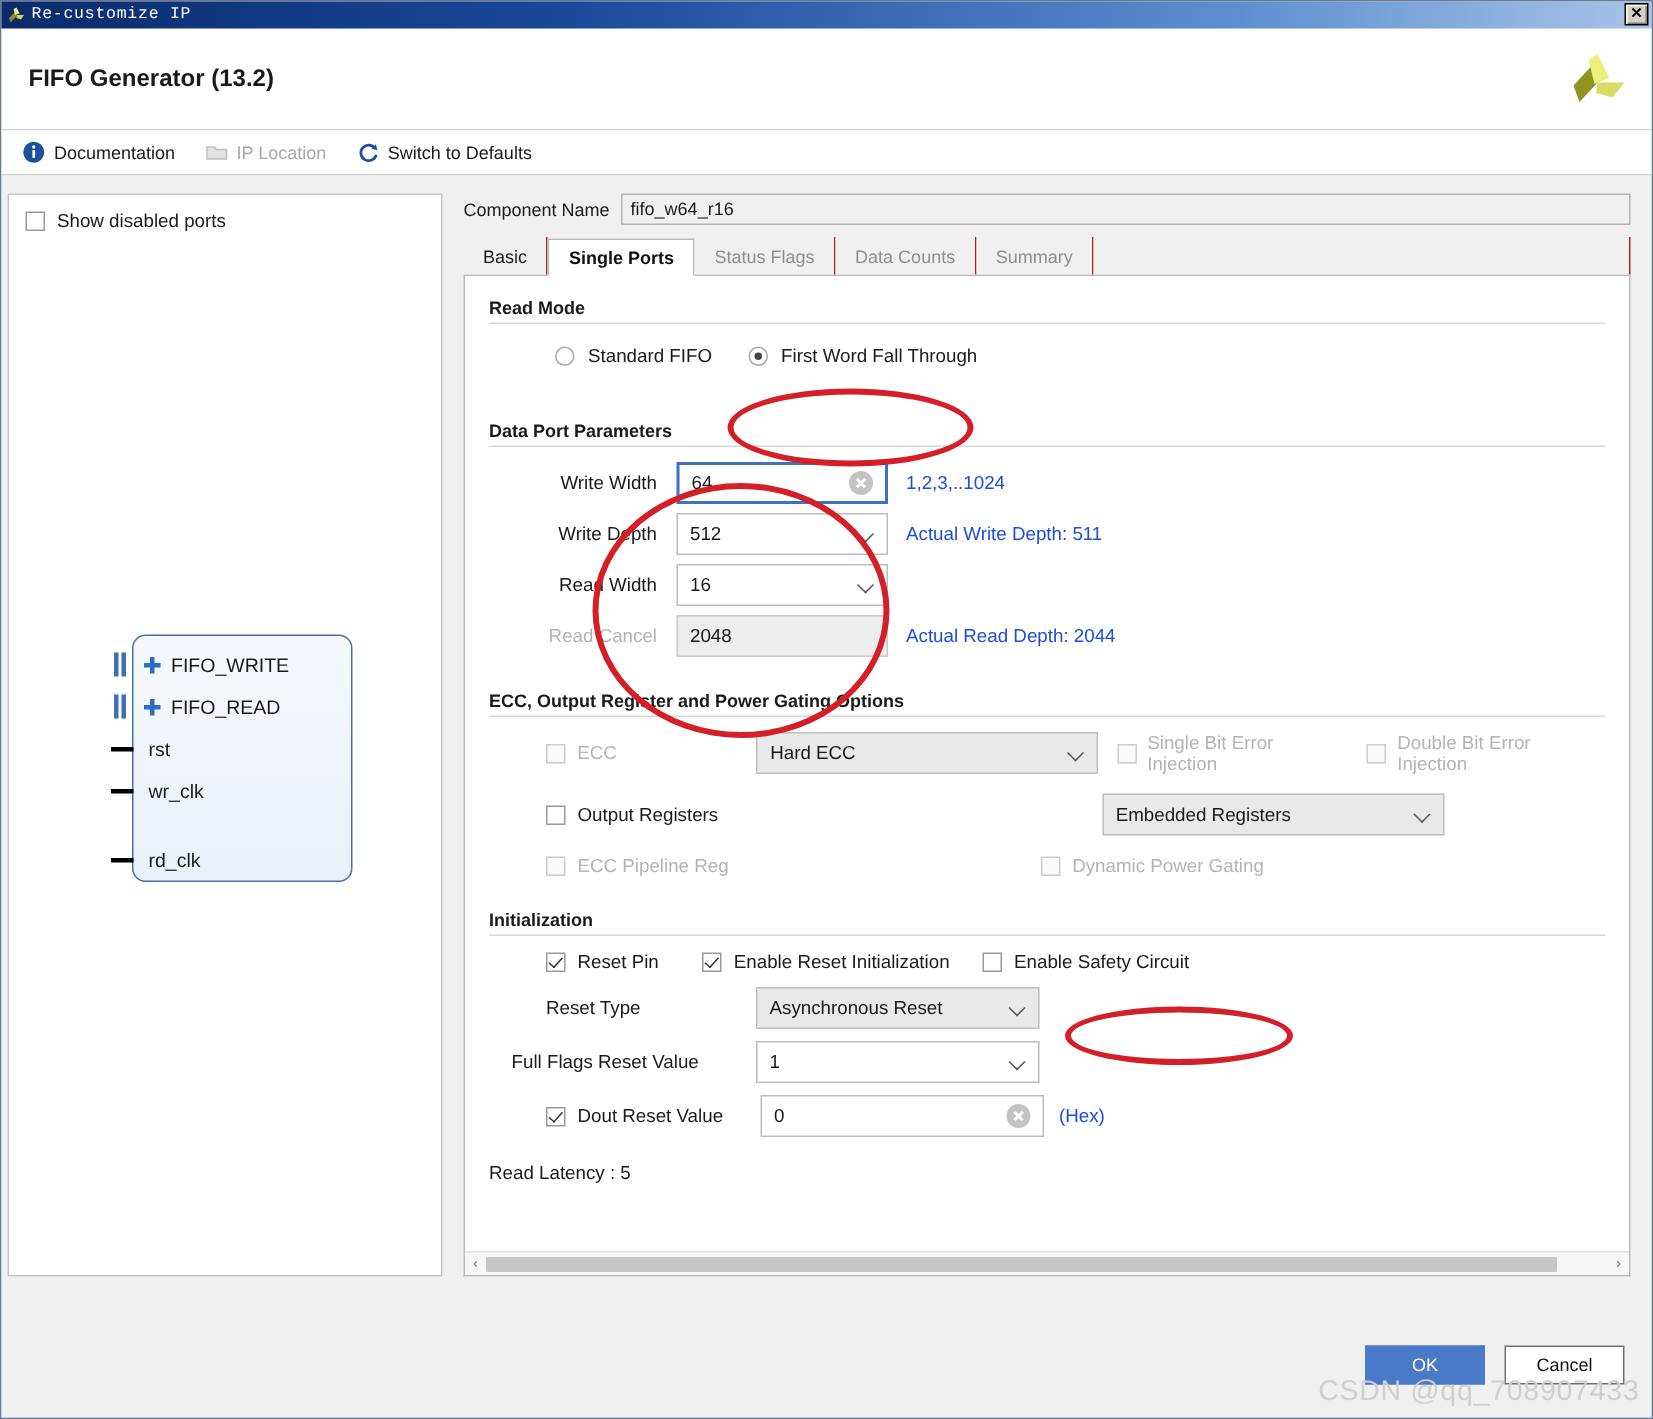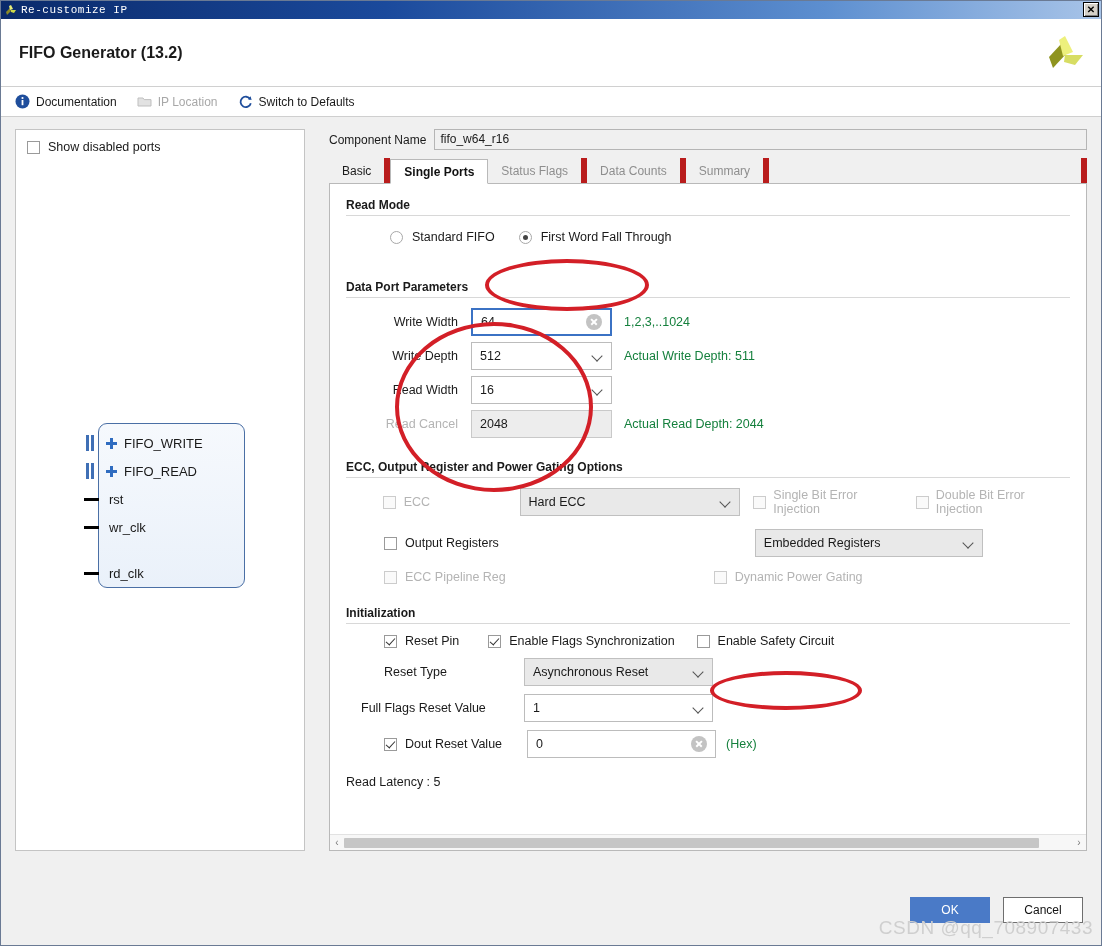--- a/index.html
+++ b/index.html
@@ -103,22 +103,22 @@
     font-size: 12px;
     color: #1a1a1a;
   }
   .tb-item.disabled { color: #a8a8a8; cursor: default; }
   .tb-icon { width: 15px; height: 15px; flex: none; display: block; }
 
   
   .body-area {
     flex: 1;
     display: flex;
-    padding: 12px 14px 0 14px;
-    gap: 24px;
+    padding: 12px 14px 0 4px;
+    gap: 14px;
     background: #f0f0f0;
     min-height: 0;
   }
 
   
   .left-panel {
     width: 290px;
     background: #ffffff;
     border: 1px solid #c4c4c4;
     position: relative;
@@ -240,21 +240,21 @@
     background: #f0f0f0;
     flex: none;
   }
   .tab {
     height: 25px;
     padding: 0 13px;
     display: flex; align-items: center;
     font-size: 12px;
     color: #8e8e8e;
     background: #f0f0f0;
-    border-right: 6px solid #b91c1c;
+    border-right: 1px solid #b91c1c;
     cursor: pointer;
     white-space: nowrap;
   }
   .tab.active {
     background: #ffffff;
     color: #111;
     font-weight: bold;
     border: 1px solid #b9b9b9;
     border-bottom: 1px solid #ffffff;
     margin-bottom: -1px;
@@ -354,21 +354,21 @@
     position: absolute;
     left: 4px; top: 7.2px;
     width: 8px; height: 1.8px;
     background: #ffffff;
   }
   .clear-ico::before { transform: rotate(45deg); }
   .clear-ico::after { transform: rotate(-45deg); }
 
   .lbl { font-size: 12.5px; color: #1a1a1a; }
   .lbl.dis { color: #b4b4b4; }
-  .hint { font-size: 12.5px; color: #15803d; }
+  .hint { font-size: 12.5px; color: #1d4ed8; }
 
   
   .hscroll {
     position: absolute;
     left: 0; right: 0; bottom: 0;
     height: 16px;
     background: #f7f7f7;
     border-top: 1px solid #e2e2e2;
     display: flex;
     align-items: center;
@@ -642,21 +642,21 @@
           </div>
 
           <div class="sect-head" style="margin-top:22px;">Initialization</div>
           <div class="sect-rule"></div>
 
           <div class="row" style="margin-top:9px;">
             <span style="width:38px;"></span>
             <span class="cbox checked"></span>
             <span class="lbl" style="margin-left:8px;">Reset Pin</span>
             <span class="cbox checked" style="margin-left:29px;"></span>
-            <span class="lbl" style="margin-left:8px;">Enable Flags Synchronization</span>
+            <span class="lbl" style="margin-left:8px;">Enable Reset Initialization</span>
             <span class="cbox" style="margin-left:22px;"></span>
             <span class="lbl" style="margin-left:8px;">Enable Safety Circuit</span>
           </div>
 
           <div class="row" style="margin-top:10px;">
             <span class="lbl" style="width:178px; padding-left:38px;">Reset Type</span>
             <div class="field combo grey" style="width:189px;">
               <span>Asynchronous Reset</span>
               <span class="caret"></span>
             </div>

